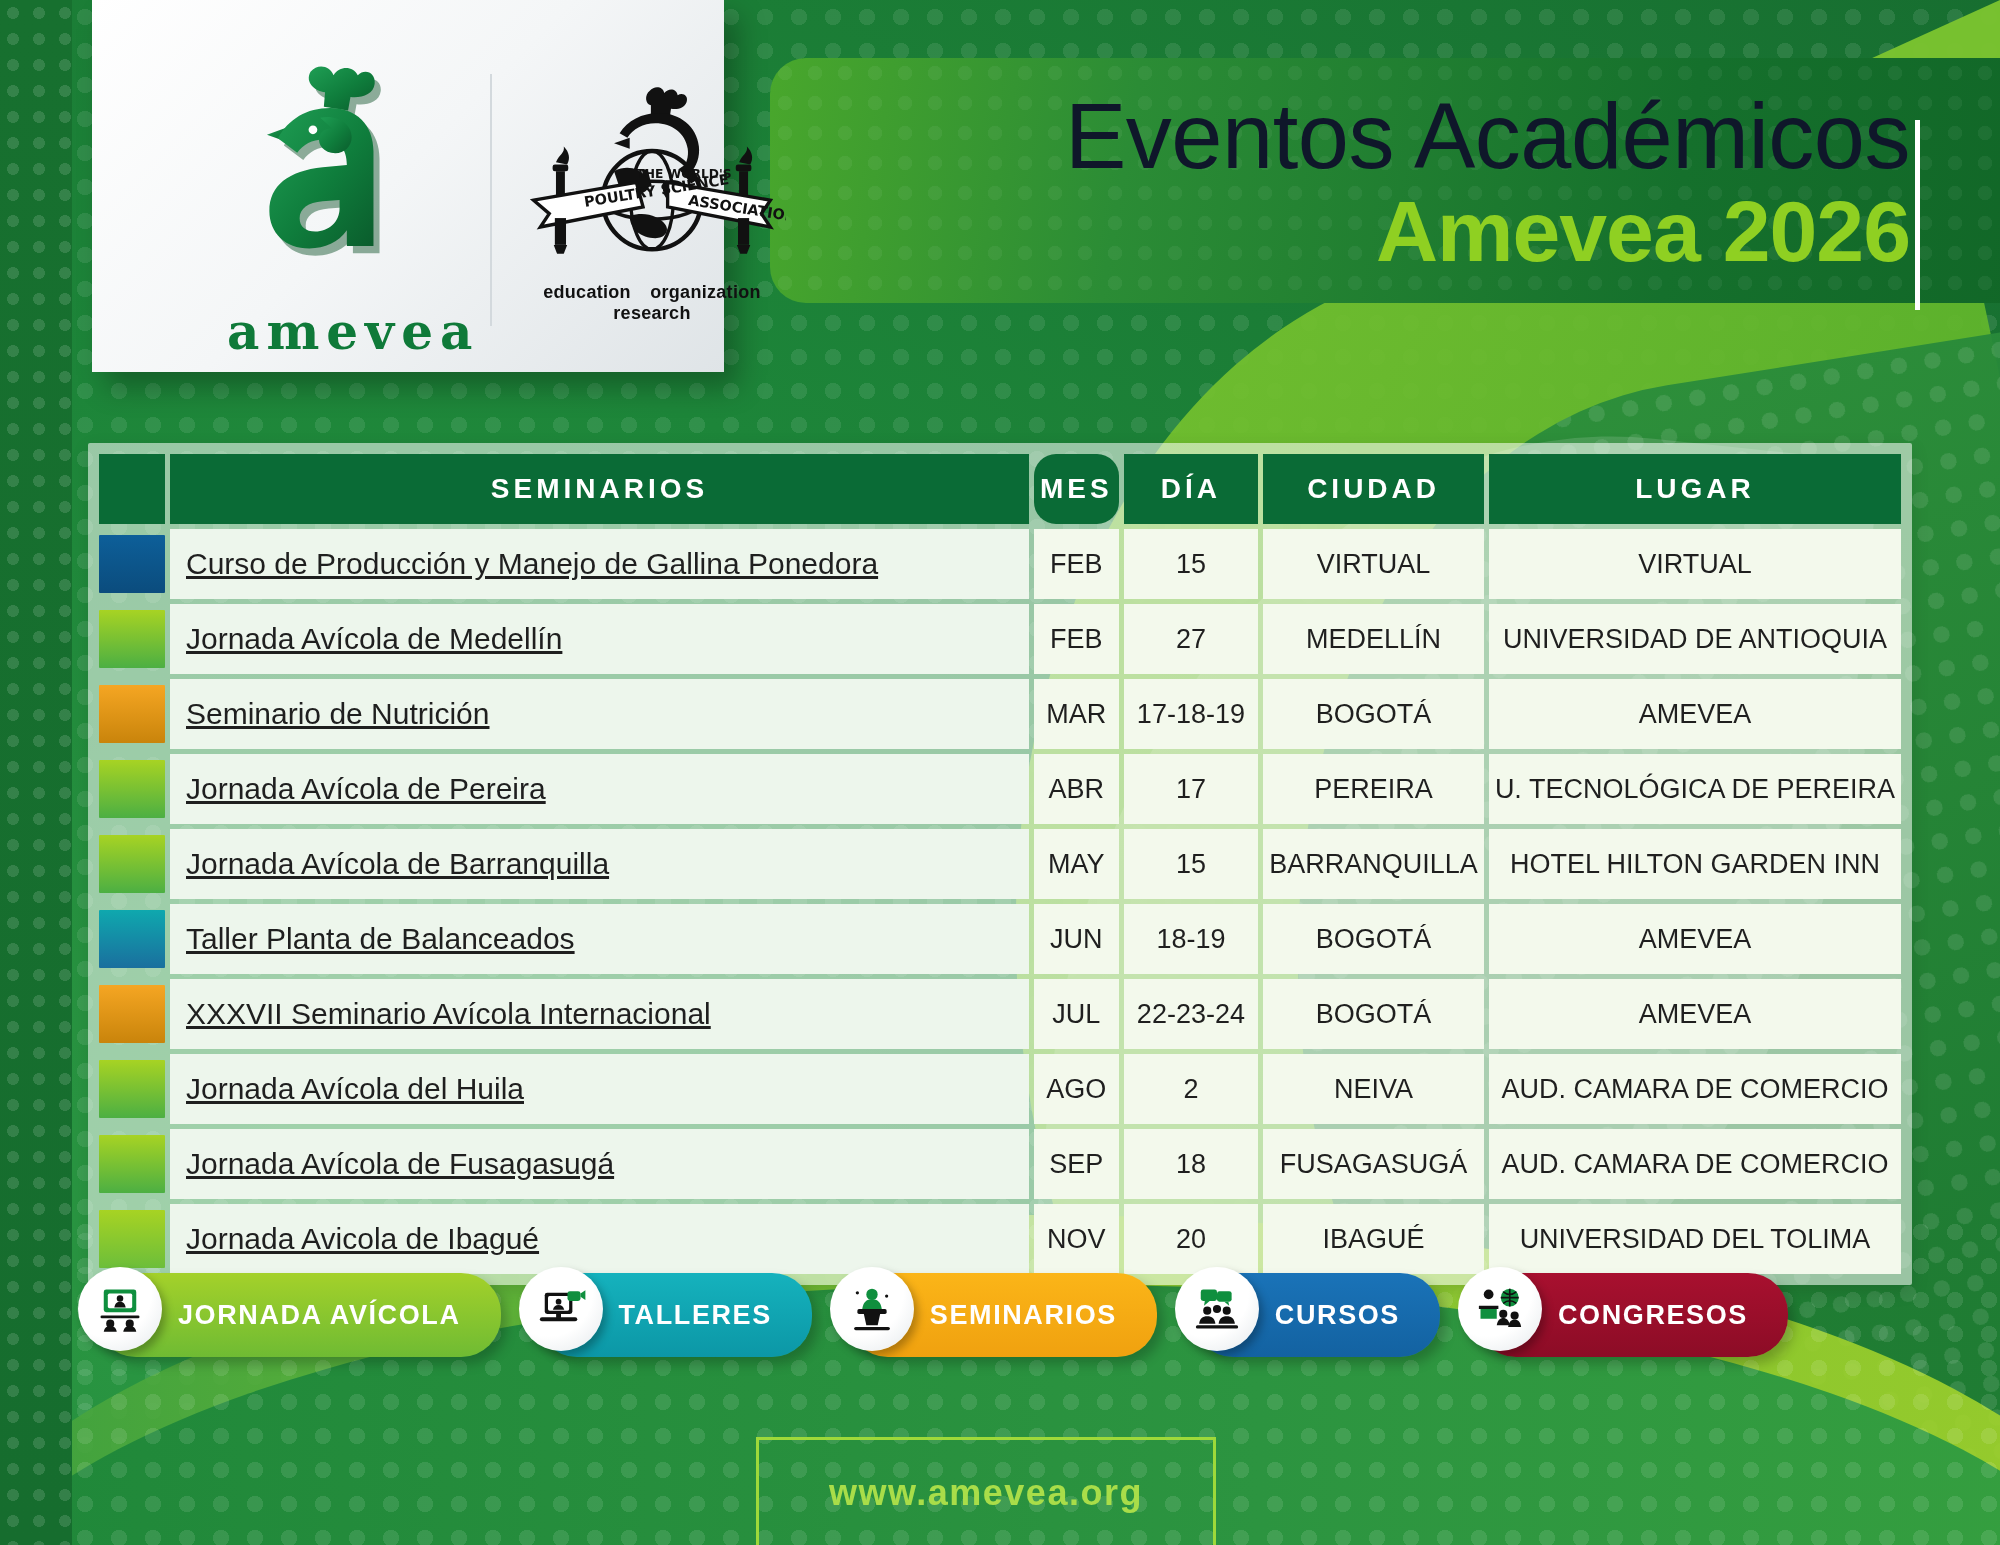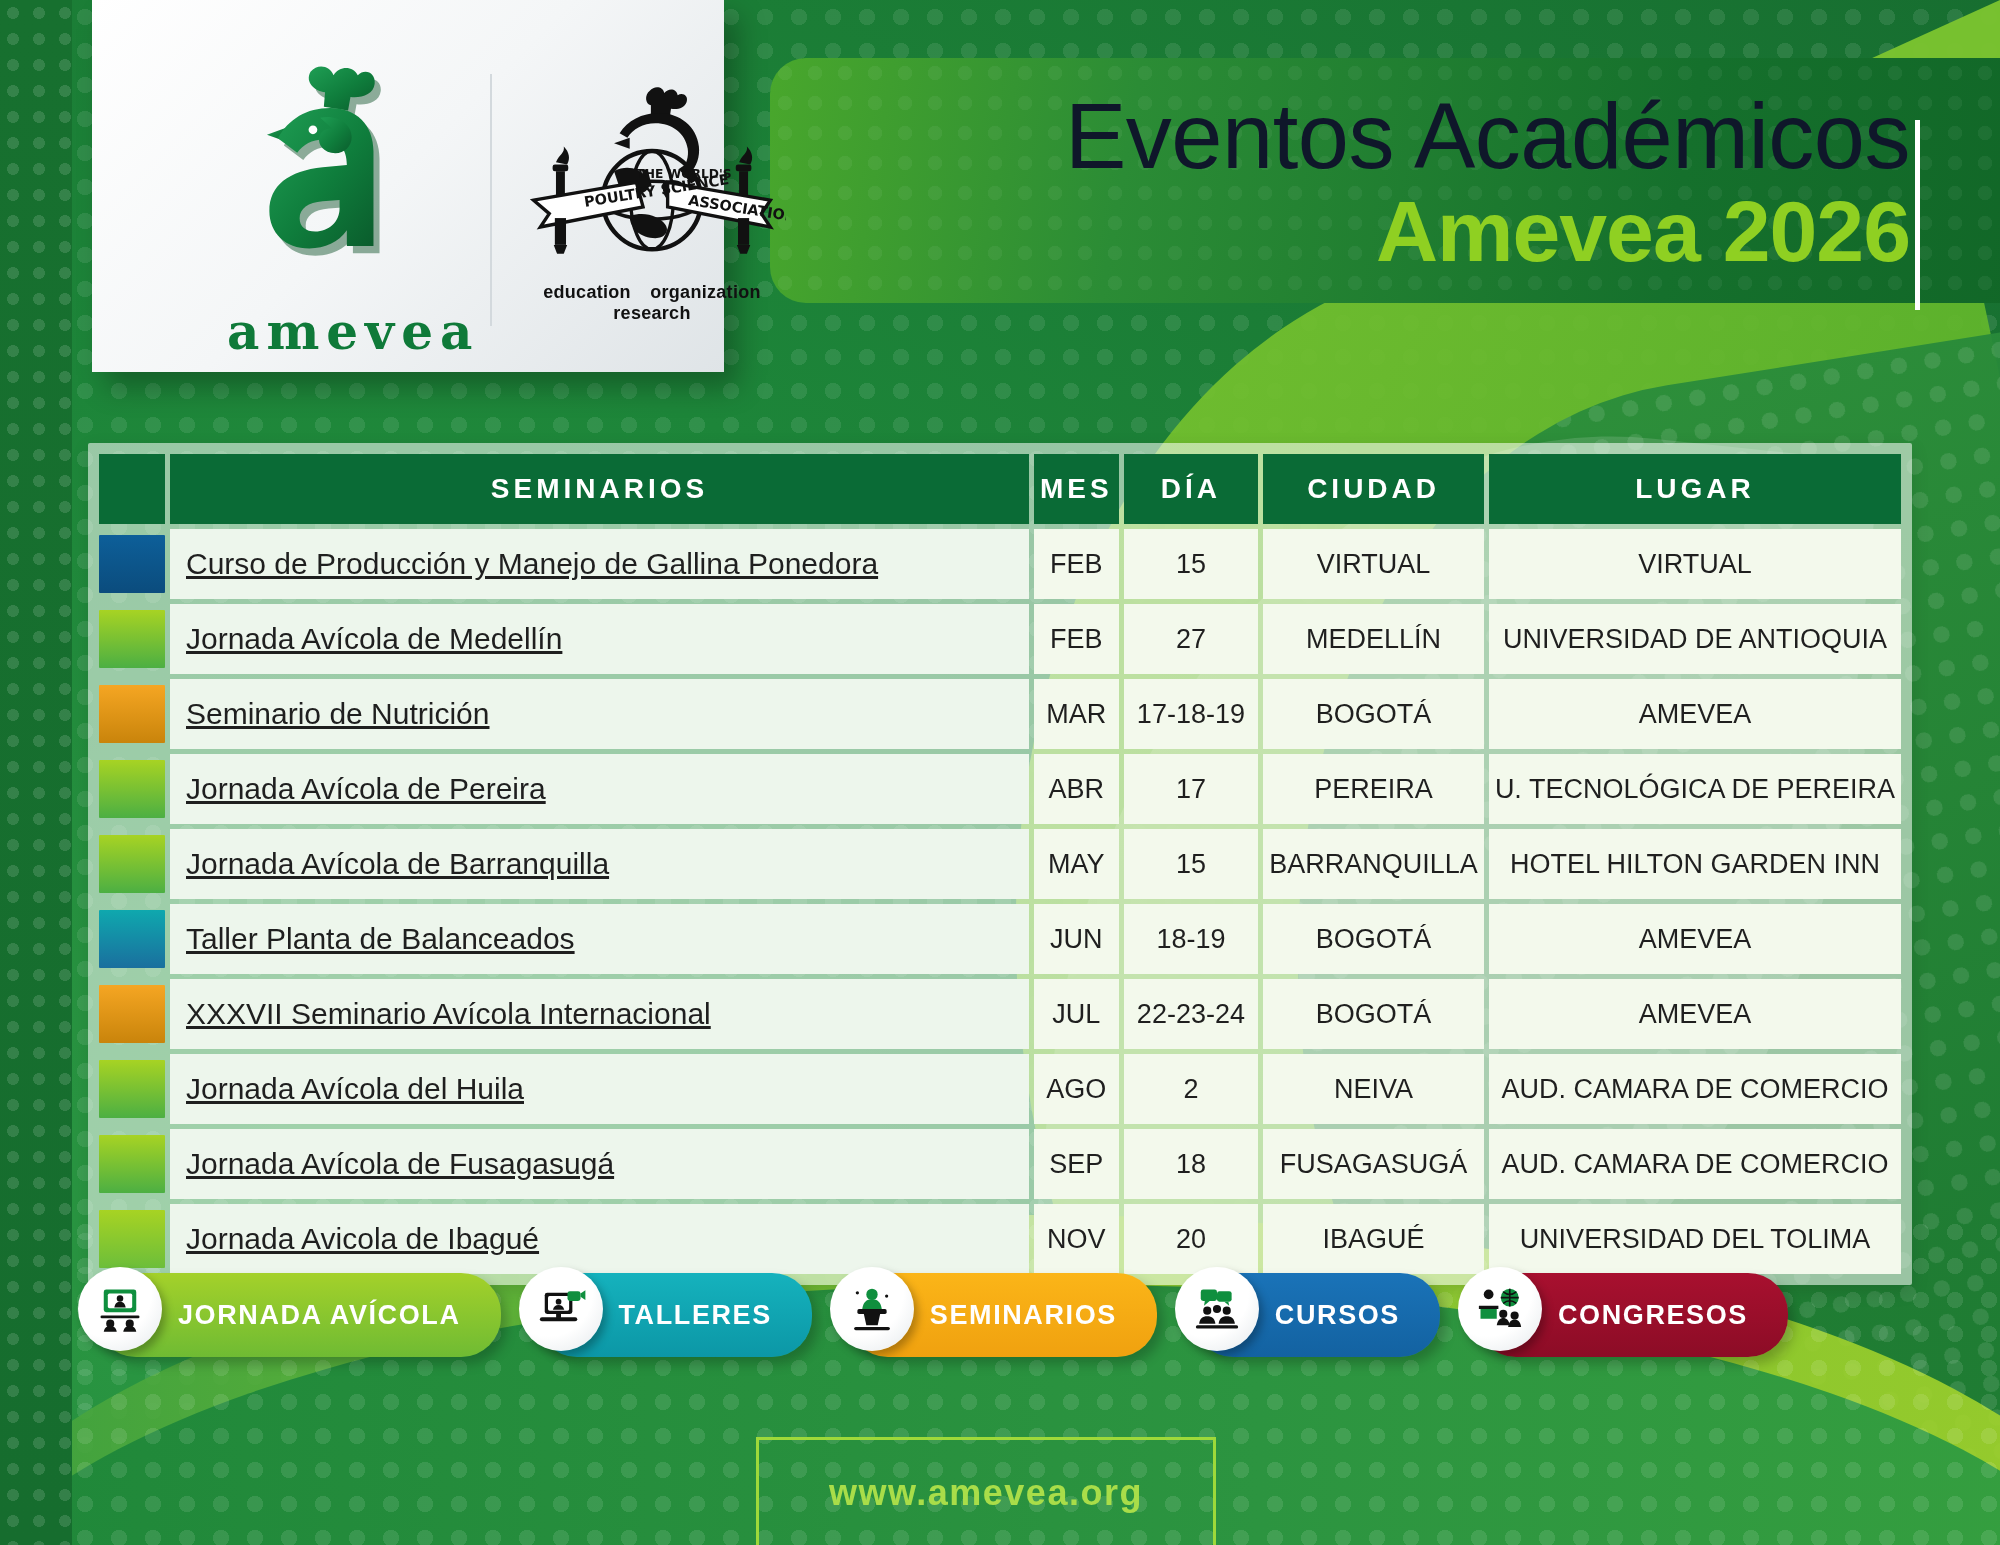--- a/index.html
+++ b/index.html
@@ -189,21 +189,21 @@
   tbody td.act {
     text-align: left;
     padding-left: 16px;
     font-size: 30px;
     background: #edf6ec;
     text-decoration: underline;
   }
   td.swatch { padding: 0; width: 66px; background: transparent !important; }
   .swatch-box { width: 66px; height: 58px; border-radius: 1px; }
   .col-act { width: 990px; }
-  .col-mes { width: 88px; }
+  .col-mes { width: 88px; border-radius: 22px; }
   .col-dia { width: 148px; }
   .col-ciu { width: 200px; }
   .col-lug { width: 390px; }
 
   
   .legend {
     position: absolute; left: 96px; bottom: 188px;
     display: flex; align-items: center; gap: 36px;
   }
   .pill {

